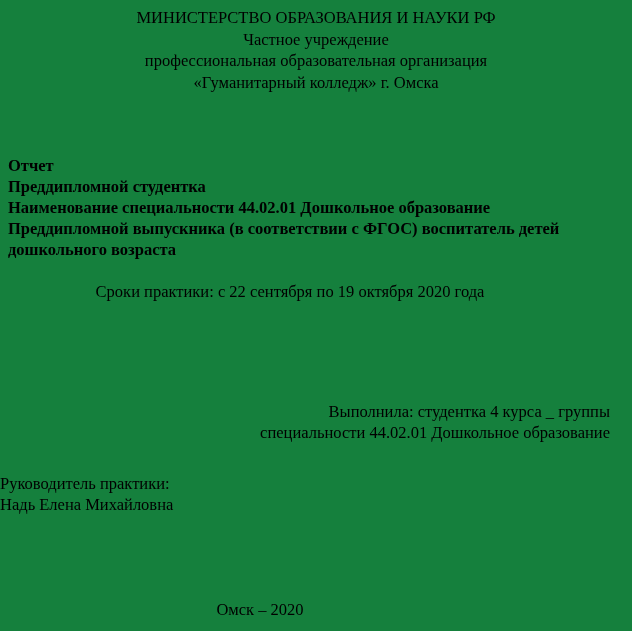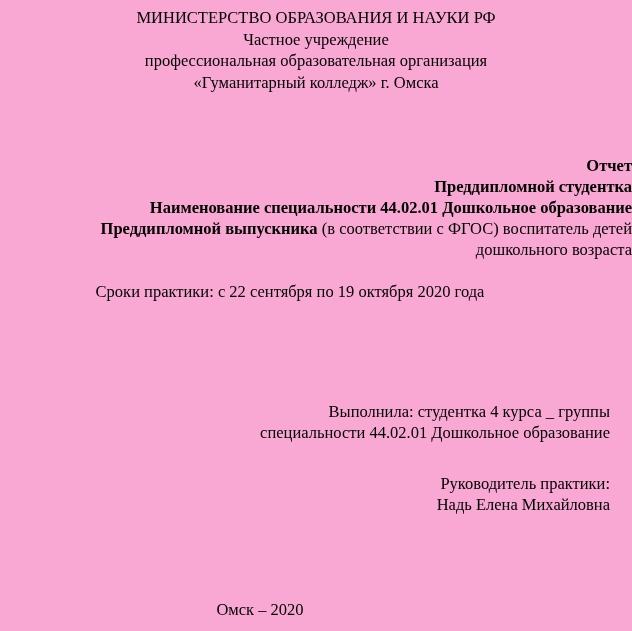--- a/index.html
+++ b/index.html
@@ -13,54 +13,54 @@
     font-family: "Liberation Serif", "DejaVu Serif", serif;
     color: #000000;
     position: relative;
     overflow: hidden;
   }
   .page {
     width: 632px;
     height: 631px;
     box-sizing: border-box;
     position: relative;
-    background: #f9a8d4;
+    background: #15803d;
   }
 
   
   .org-header {
     position: absolute;
     top: 7px;
     left: 0;
     width: 632px;
     text-align: center;
   }
   .org-header .line {
     font-size: 16.5px;
     line-height: 21.5px;
     white-space: nowrap;
   }
 
   
   .title-block {
     position: absolute;
     top: 155px;
-    left: 32px;
+    left: 8px;
     width: 600px;
-    text-align: right;
+    text-align: left;
   }
   .title-block .line {
     font-size: 16.5px;
     line-height: 21px;
   }
   .title-block .b {
     font-weight: bold;
   }
   .title-block .reg {
-    font-weight: normal;
+    font-weight: bold;
   }
 
   
   .dates {
     position: absolute;
     top: 281px;
     left: 0;
     width: 580px;
     text-align: center;
     font-size: 16.5px;
@@ -75,21 +75,20 @@
     width: 610px;
     text-align: right;
     font-size: 16.5px;
     line-height: 21px;
   }
   .supervisor-block {
     position: absolute;
     top: 473px;
     left: 0;
     width: 610px;
-    text-align: right;
     font-size: 16.5px;
     line-height: 21px;
   }
 
   
   .footer {
     position: absolute;
     top: 599px;
     left: 0;
     width: 520px;

